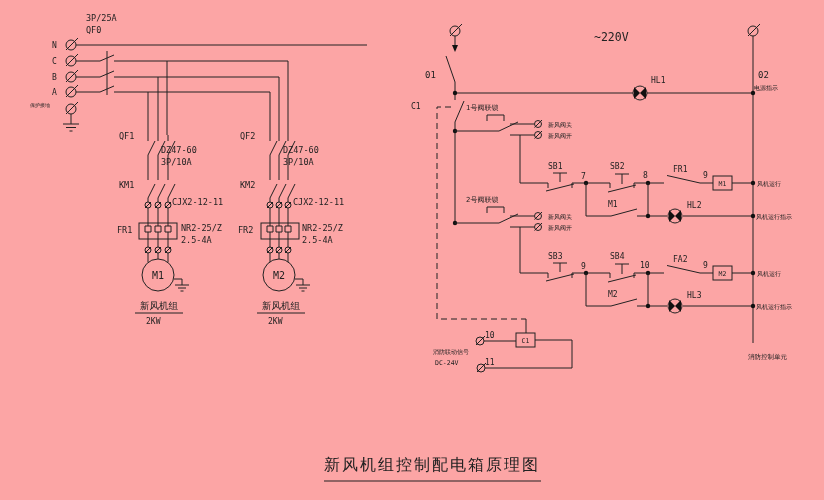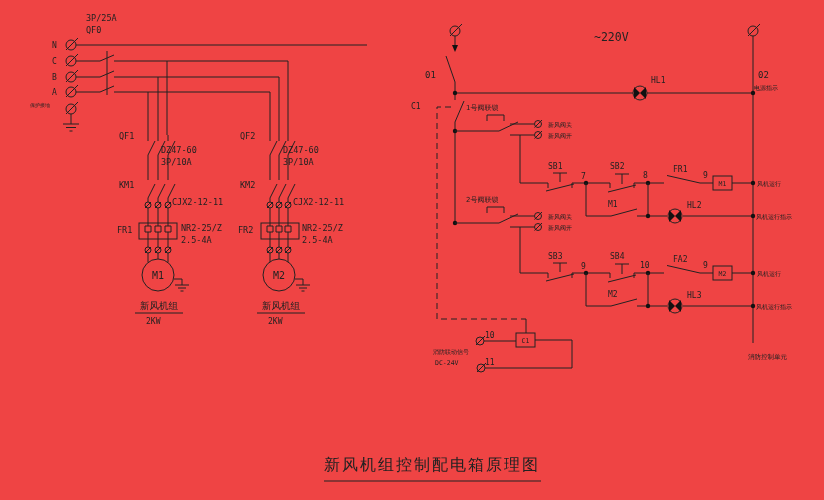--- a/index.html
+++ b/index.html
@@ -1,16 +1,16 @@
 <!DOCTYPE html>
 <html><head>
 <meta charset="utf-8">
 <style>
   html,body{margin:0;padding:0;background:#ffffff;}
-  .stage{position:relative;width:824px;height:500px;background:#ef4444;overflow:hidden;}
+  .stage{position:relative;width:824px;height:500px;background:#fca5a5;overflow:hidden;}
   svg{display:block;}
   .wire{stroke:#222;stroke-width:1;fill:none;}
   .wire2{stroke:#222;stroke-width:1.2;fill:none;}
   .dashed{stroke:#222;stroke-width:1;fill:none;stroke-dasharray:6 4;}
   .sym{stroke:#222;stroke-width:1;fill:none;}
   .dot{fill:#111;stroke:none;}
   .lampfill{fill:#111;stroke:none;}
   text{fill:#222;}
   .mono{font-family:"DejaVu Sans Mono","Liberation Mono",monospace;}
   .cjk{font-family:"DejaVu Sans","Liberation Sans",sans-serif;}

